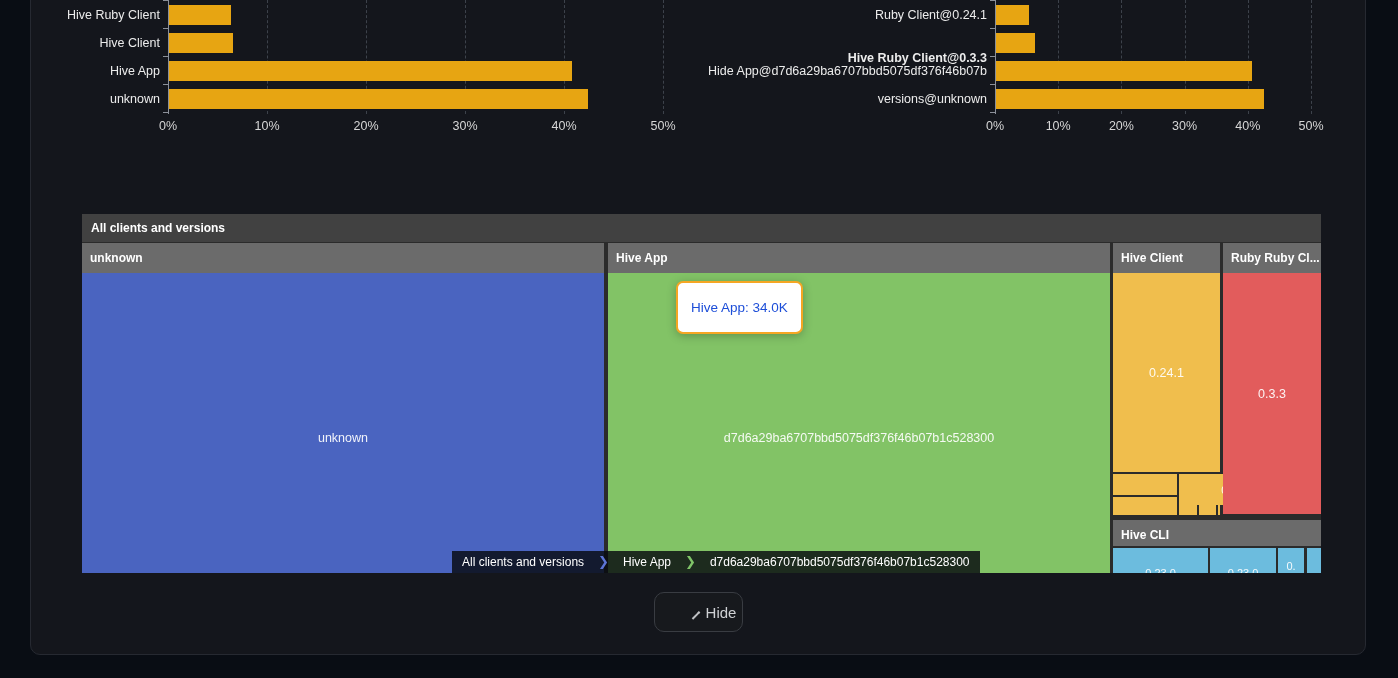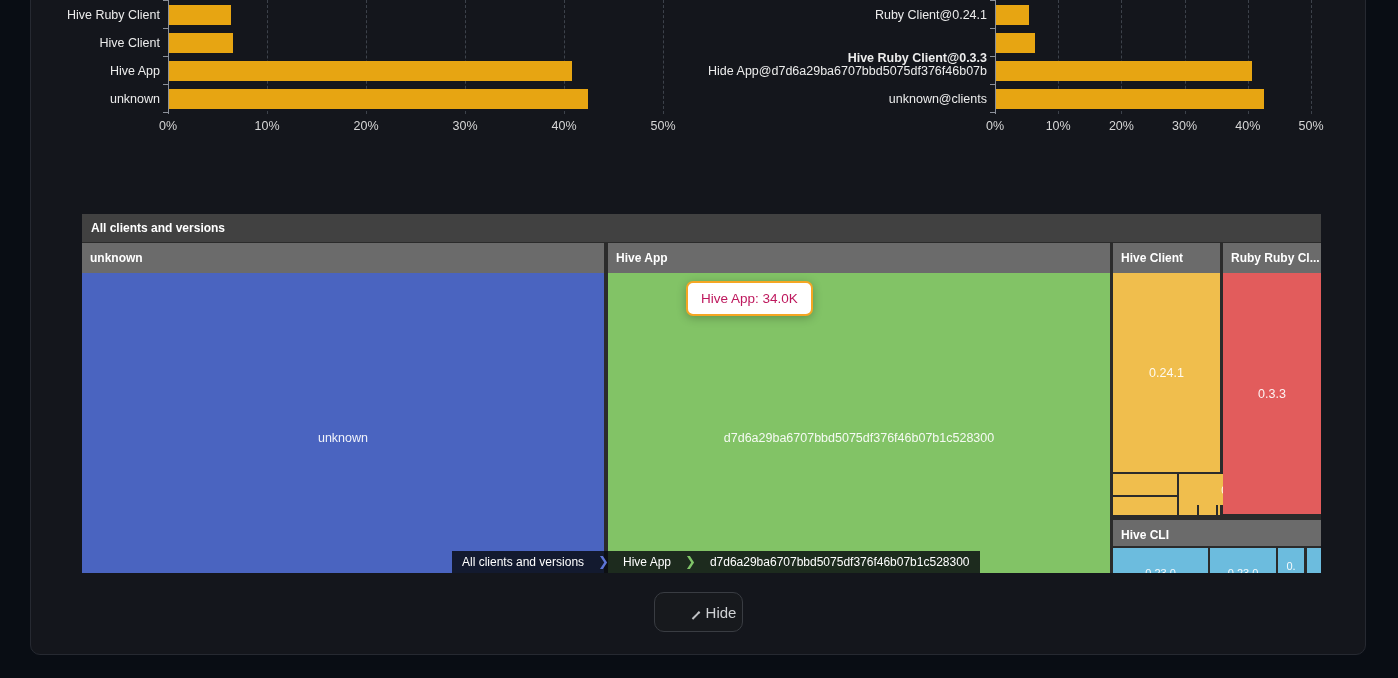--- a/index.html
+++ b/index.html
@@ -19,22 +19,22 @@
   #treemap{position:absolute;left:82px;top:214px;width:1239px;height:359px;background:#2b2b2b;overflow:hidden;}
   .tm-title{position:absolute;background:#414141;color:#fff;font-size:12px;font-weight:bold;
     line-height:28px;padding-left:9px;box-sizing:border-box;white-space:nowrap;overflow:hidden;}
   .tm-header{position:absolute;background:#6B6B6B;color:#fff;font-size:12px;font-weight:bold;
     line-height:30px;padding-left:8px;box-sizing:border-box;white-space:nowrap;overflow:hidden;}
   .tm-block{position:absolute;display:flex;align-items:center;justify-content:center;
     color:rgba(255,255,255,0.92);font-size:12.5px;white-space:nowrap;overflow:hidden;}
   .tm-block.small{font-size:11px;}
   
   #tooltip{position:absolute;left:676px;top:281px;background:#ffffff;border:2px solid #F5A623;
-    border-radius:7px;padding:8px 13px;font-size:13.5px;color:#be185d;z-index:6;
-    box-shadow:0 2px 10px rgba(0,0,0,0.25);white-space:nowrap;margin-left:10px;}
+    border-radius:7px;padding:17px 13px;font-size:13.5px;color:#1d4ed8;z-index:6;
+    box-shadow:0 2px 10px rgba(0,0,0,0.25);white-space:nowrap;}
   
   #breadcrumb{position:absolute;left:452px;top:551px;height:22px;display:flex;align-items:stretch;z-index:5;}
   .bc-item{background:rgba(7,10,15,0.82);color:#fff;font-size:12px;line-height:22px;padding:0 10px;white-space:nowrap;}
   .bc-sep{background:rgba(7,10,15,0.82);font-size:13px;font-weight:bold;line-height:22px;padding:0 4px;}
   
   #hide-btn{position:absolute;left:654px;top:592px;width:89px;height:40px;background:#17191d;
     border:1px solid #393c42;border-radius:10px;color:#cfd1d4;font-size:15px;
     font-family:"Liberation Sans","DejaVu Sans",sans-serif;display:flex;align-items:center;
     justify-content:center;gap:9px;cursor:pointer;z-index:5;padding-left:40px;}
   .chev-up{width:8px;height:8px;border-top:2px solid #bfc1c4;border-left:2px solid #bfc1c4;
@@ -85,21 +85,21 @@
       <div class="ytick" style="left: 990px; top: 56px;"></div>
       <div class="ytick" style="left: 990px; top: 84px;"></div>
       <div class="ytick" style="left: 990px; top: 112px;"></div>
       <div class="bar" style="left: 996px; top: 5px; width: 32.864px; height: 20px; background: rgb(231, 165, 18);"></div>
       <div class="cat-label" style="left: 667px; top: 7px; width: 320px;">Ruby Client@0.24.1</div>
       <div class="bar" style="left: 996px; top: 33px; width: 39.184px; height: 20px; background: rgb(231, 165, 18);"></div>
       <div class="cat-label" style="left: 667px; top: 50px; width: 320px; font-weight: bold;">Hive Ruby Client@0.3.3</div>
       <div class="bar" style="left: 996px; top: 61px; width: 255.96px; height: 20px; background: rgb(231, 165, 18);"></div>
       <div class="cat-label" style="left: 667px; top: 63px; width: 320px;">Hide App@d7d6a29ba6707bbd5075df376f46b07b</div>
       <div class="bar" style="left: 996px; top: 89px; width: 267.968px; height: 20px; background: rgb(231, 165, 18);"></div>
-      <div class="cat-label" style="left: 667px; top: 91px; width: 320px;">unknown@clients</div>
+      <div class="cat-label" style="left: 667px; top: 91px; width: 320px;">versions@unknown</div>
       <div class="tick-label" style="left: 970px; top: 119px; width: 50px;">0%</div>
       <div class="tick-label" style="left: 1033.2px; top: 119px; width: 50px;">10%</div>
       <div class="tick-label" style="left: 1096.4px; top: 119px; width: 50px;">20%</div>
       <div class="tick-label" style="left: 1159.6px; top: 119px; width: 50px;">30%</div>
       <div class="tick-label" style="left: 1222.8px; top: 119px; width: 50px;">40%</div>
       <div class="tick-label" style="left: 1286px; top: 119px; width: 50px;">50%</div>
     </div>
 
   <div id="treemap">
       <div class="tm-title" style="left: 0px; top: 0px; width: 1239px; height: 28px; background: rgb(65, 65, 65);">All clients and versions</div>

